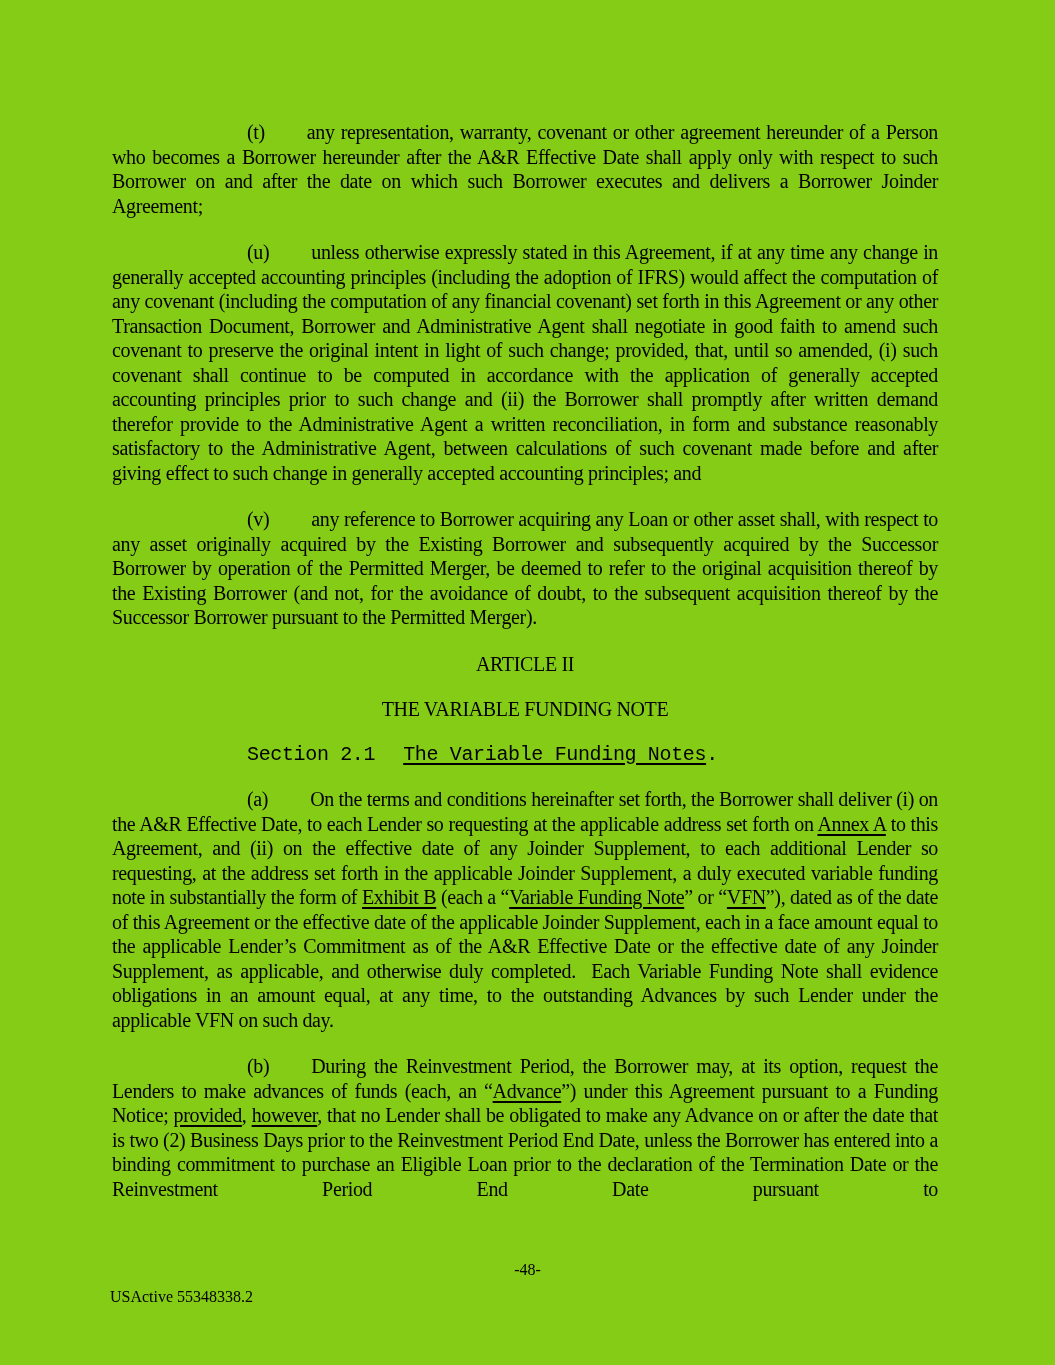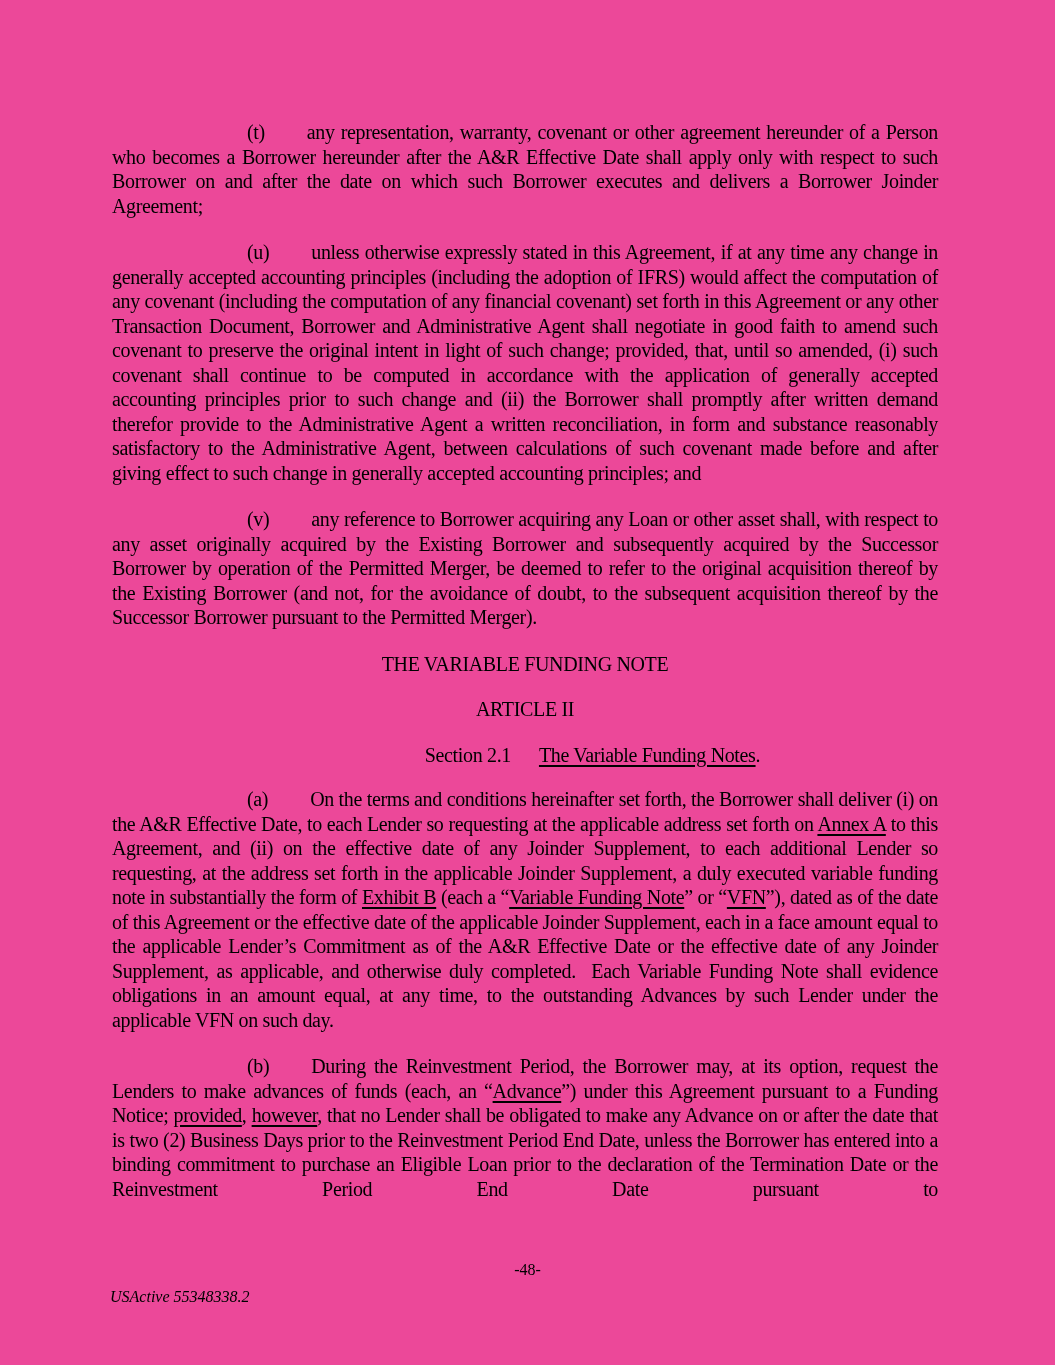--- a/index.html
+++ b/index.html
@@ -4,21 +4,21 @@
 <style>
   html, body {
     margin: 0;
     padding: 0;
     background: #ffffff;
   }
   .page {
     position: relative;
     width: 1055px;
     height: 1365px;
-    background: #ec4899;
+    background: #84cc16;
     color: #000000;
     font-family: "Liberation Serif", "DejaVu Serif", serif;
     overflow: hidden;
   }
   .content {
     position: absolute;
     left: 112px;
     top: 120px;
     width: 826px;
     font-size: 20px;
@@ -48,55 +48,55 @@
   .heading {
     margin: 0 0 21px 0;
     text-align: center;
     font-size: 20px;
     font-weight: normal;
     line-height: 24.5px;
   }
   .section-line {
     margin: 0 0 20px 0;
     padding-left: 135px;
-    text-align: center;
+    text-align: left;
+    font-family: Liberation Mono, monospace;
   }
   .page-number {
     position: absolute;
     left: 0;
     right: 0;
     top: 1258px;
     text-align: center;
     font-size: 16px;
     line-height: 24px;
   }
   .footer-left {
     position: absolute;
     left: 110px;
     top: 1287px;
     font-size: 16px;
     line-height: 20px;
-    font-style: italic;
   }
 </style>
 </head>
 <body>
 
 <div class="page">
   <div class="content">
 
     <p class="para"><span>(t)</span><span class="tab"></span><span>any representation, warranty, covenant or other agreement hereunder of a Person who becomes a Borrower hereunder after the A&amp;R Effective Date shall apply only with respect to such Borrower on and after the date on which such Borrower executes and delivers a Borrower Joinder Agreement;</span></p>
 
     <p class="para"><span>(u)</span><span class="tab"></span><span>unless otherwise expressly stated in this Agreement, if at any time any change in generally accepted accounting principles (including the adoption of IFRS) would affect the computation of any covenant (including the computation of any financial covenant) set forth in this Agreement or any other Transaction Document, Borrower and Administrative Agent shall negotiate in good faith to amend such covenant to preserve the original intent in light of such change; provided, that, until so amended, (i) such covenant shall continue to be computed in accordance with the application of generally accepted accounting principles prior to such change and (ii) the Borrower shall promptly after written demand therefor provide to the Administrative Agent a written reconciliation, in form and substance reasonably satisfactory to the Administrative Agent, between calculations of such covenant made before and after giving effect to such change in generally accepted accounting principles; and</span></p>
 
     <p class="para"><span>(v)</span><span class="tab"></span><span>any reference to Borrower acquiring any Loan or other asset shall, with respect to any asset originally acquired by the Existing Borrower and subsequently acquired by the Successor Borrower by operation of the Permitted Merger, be deemed to refer to the original acquisition thereof by the Existing Borrower (and not, for the avoidance of doubt, to the subsequent acquisition thereof by the Successor Borrower pursuant to the Permitted Merger).</span></p>
 
+    <p class="heading">ARTICLE II</p>
+
     <p class="heading">THE VARIABLE FUNDING NOTE</p>
-
-    <p class="heading">ARTICLE II</p>
 
     <p class="section-line"><span>Section 2.1</span><span class="tab2"></span><span class="ul">The Variable Funding Notes</span><span>.</span></p>
 
     <p class="para"><span>(a)</span><span class="tab"></span><span>On the terms and conditions hereinafter set forth, the Borrower shall deliver (i) on the A&amp;R Effective Date, to each Lender so requesting at the applicable address set forth on </span><span class="ul">Annex A</span><span> to this Agreement, and (ii) on the effective date of any Joinder Supplement, to each additional Lender so requesting, at the address set forth in the applicable Joinder Supplement, a duly executed variable funding note in substantially the form of </span><span class="ul">Exhibit B</span><span> (each a “</span><span class="ul">Variable Funding Note</span><span>” or “</span><span class="ul">VFN</span><span>”), dated as of the date of this Agreement or the effective date of the applicable Joinder Supplement, each in a face amount equal to the applicable Lender’s Commitment as of the A&amp;R Effective Date or the effective date of any Joinder Supplement, as applicable, and otherwise duly completed.&nbsp; Each Variable Funding Note shall evidence obligations in an amount equal, at any time, to the outstanding Advances by such Lender under the applicable VFN on such day.</span></p>
 
     <p class="para justify-last"><span>(b)</span><span class="tab"></span><span>During the Reinvestment Period, the Borrower may, at its option, request the Lenders to make advances of funds (each, an “</span><span class="ul">Advance</span><span>”) under this Agreement pursuant to a Funding Notice; </span><span class="ul">provided</span><span>, </span><span class="ul">however</span><span>, that no Lender shall be obligated to make any Advance on or after the date that is two (2) Business Days prior to the Reinvestment Period End Date, unless the Borrower has entered into a binding commitment to purchase an Eligible Loan prior to the declaration of the Termination Date or the Reinvestment Period End Date pursuant to</span></p>
 
   </div>
 
   <div class="page-number">-48-</div>

